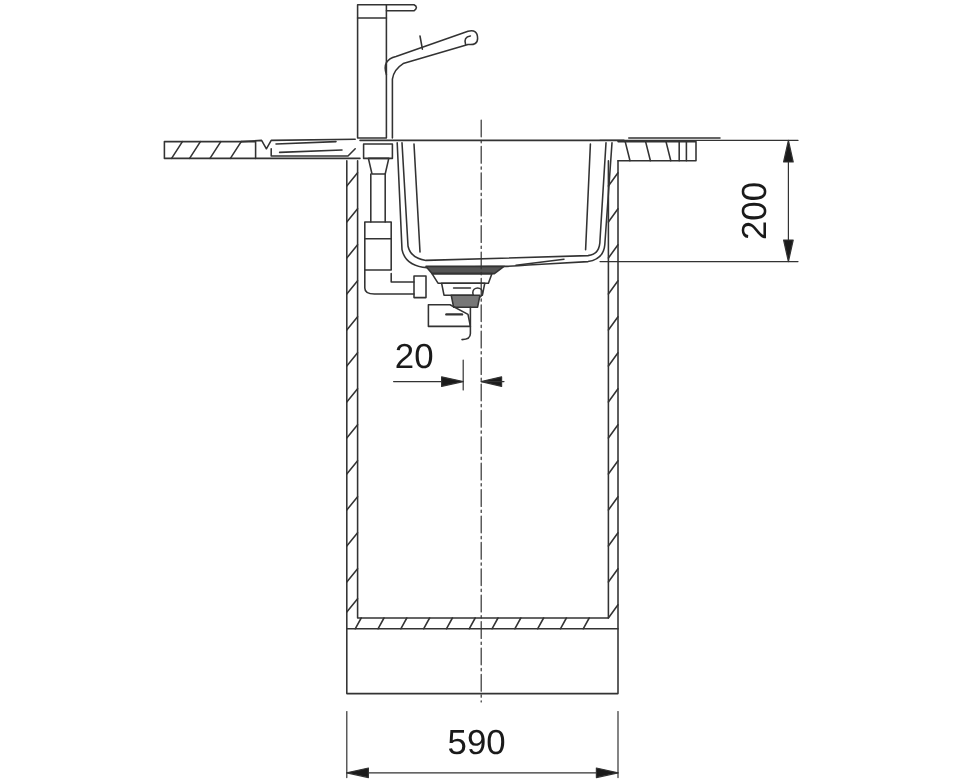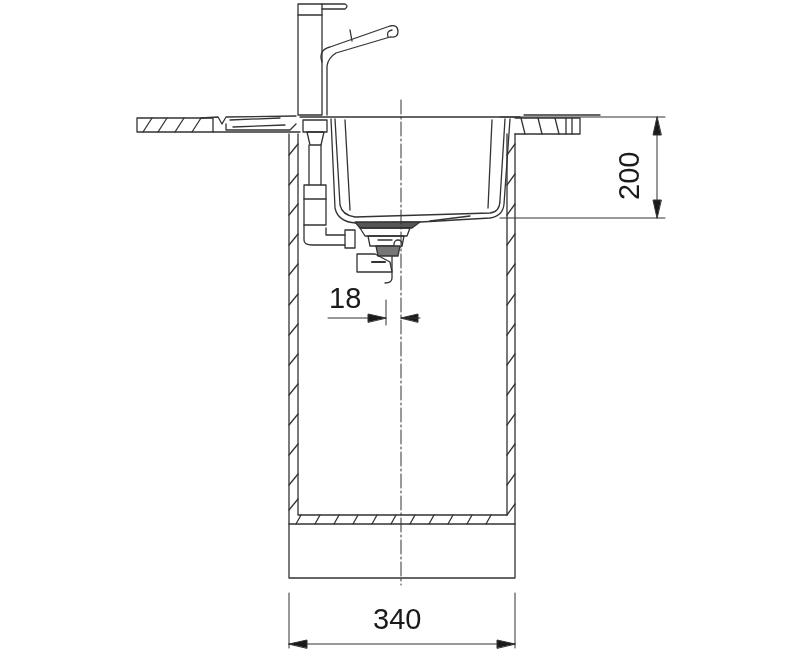--- a/index.html
+++ b/index.html
@@ -103,15 +103,15 @@
 
   <g stroke-width="1">
     <path d="M289 593 L289 648"></path>
     <path d="M515 593 L515 648"></path>
     <path d="M289 644 L515 644"></path>
     <path d="M289 644 L307 640 L307 648 Z" fill="#1a1a1a"></path>
     <path d="M515 644 L497 640 L497 648 Z" fill="#1a1a1a"></path>
   </g>
 </svg>
 
-<div id="dim-450" class="dim-text">340</div>
-<div id="dim-28" class="dim-text">18</div>
+<div id="dim-450" class="dim-text">590</div>
+<div id="dim-28" class="dim-text">20</div>
 <div id="dim-200" class="dim-text">200</div>
 
 </body></html>

